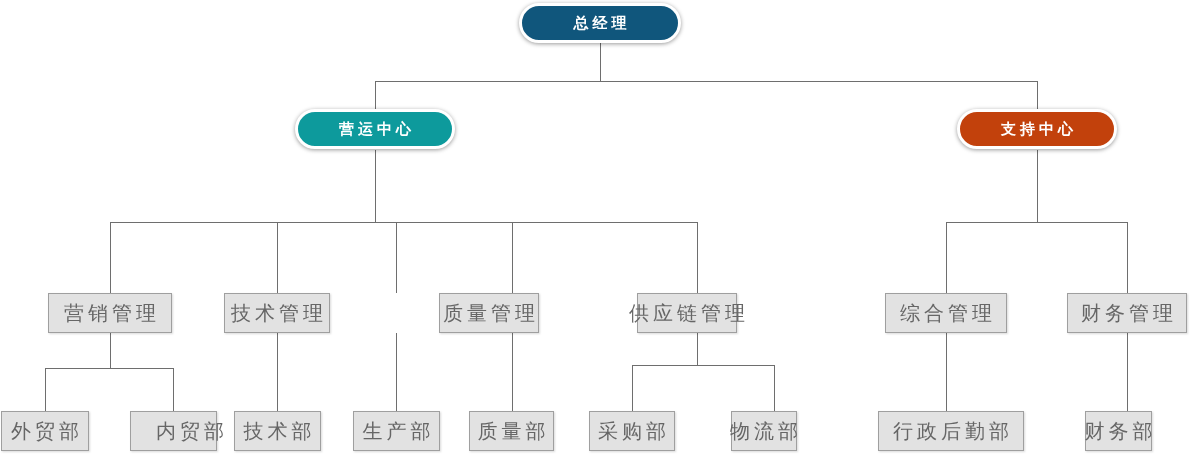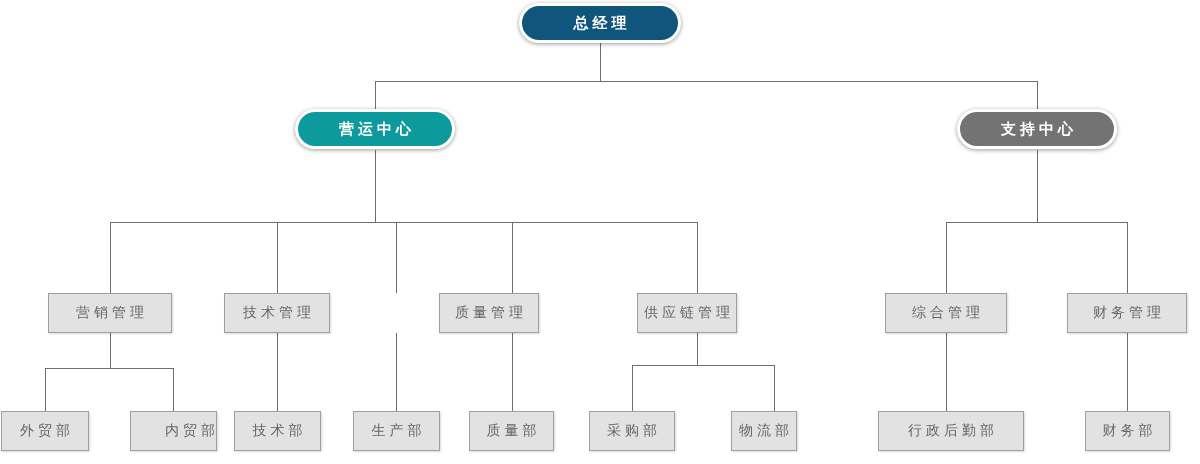--- a/index.html
+++ b/index.html
@@ -36,21 +36,21 @@
     font-weight: bold;
     letter-spacing: 4px;
     text-indent: 4px;
   }
   .box {
     height: 40px;
     background: #e2e2e2;
     border: 1px solid #9f9f9f;
     box-shadow: 1px 1px 2px rgba(0,0,0,0.15);
     color: #666666;
-    font-size: 14px;
+    font-size: 20px;
     letter-spacing: 4px;
     text-indent: 4px;
   }
 </style>
 </head>
 <body>
 
 <div class="canvas">
 
   <svg class="lines" viewBox="0 0 1200 464" shape-rendering="crispEdges" fill="none" stroke-width="1">
@@ -62,32 +62,32 @@
     <path d="M396 333 V411" stroke="#6e6e6e"></path>
     <path d="M512 333 V411" stroke="#6e6e6e"></path>
     <path d="M697 333 V365 M632 411 V365 H774 V411" stroke="#6e6e6e"></path>
     <path d="M946 333 V411" stroke="#6e6e6e"></path>
     <path d="M1127 333 V411" stroke="#6e6e6e"></path>
   </svg>
 
   <div class="node pill" style="left: 519px; top: 3px; width: 162px; background: rgb(16, 86, 124);">总经理</div>
 
   <div class="node pill" style="left: 295px; top: 109px; width: 160px; background: rgb(13, 154, 156);">营运中心</div>
-  <div class="node pill" style="left: 957px; top: 109px; width: 160px; background: #737373;">支持中心</div>
+  <div class="node pill" style="left: 957px; top: 109px; width: 160px; background: #c2410c;">支持中心</div>
 
   <div class="node box" style="left:48px; top:293px; width:124px;">营销管理</div>
   <div class="node box" style="left:224px; top:293px; width:106px;">技术管理</div>
   <div class="node box" style="left:439px; top:293px; width:100px;">质量管理</div>
   <div class="node box" style="left:637px; top:293px; width:100px;">供应链管理</div>
   <div class="node box" style="left:885px; top:293px; width:122px;">综合管理</div>
   <div class="node box" style="left:1067px; top:293px; width:120px;">财务管理</div>
 
   <div class="node box" style="left:1px; top:411px; width:88px;">外贸部</div>
   <div class="node box" style="left:130px; top:411px; width:87px;padding-left:33px;">内贸部</div>
   <div class="node box" style="left:234px; top:411px; width:87px;">技术部</div>
   <div class="node box" style="left:353px; top:411px; width:87px;">生产部</div>
   <div class="node box" style="left:469px; top:411px; width:85px;">质量部</div>
   <div class="node box" style="left:589px; top:411px; width:86px;">采购部</div>
   <div class="node box" style="left:731px; top:411px; width:66px;">物流部</div>
   <div class="node box" style="left:878px; top:411px; width:146px;">行政后勤部</div>
-  <div class="node box" style="left:1085px; top:411px; width:85px;">财务部</div>
+  <div class="node box" style="left:1085px; top:411px; width:67px;">财务部</div>
 
 </div>
 
 </body></html>

